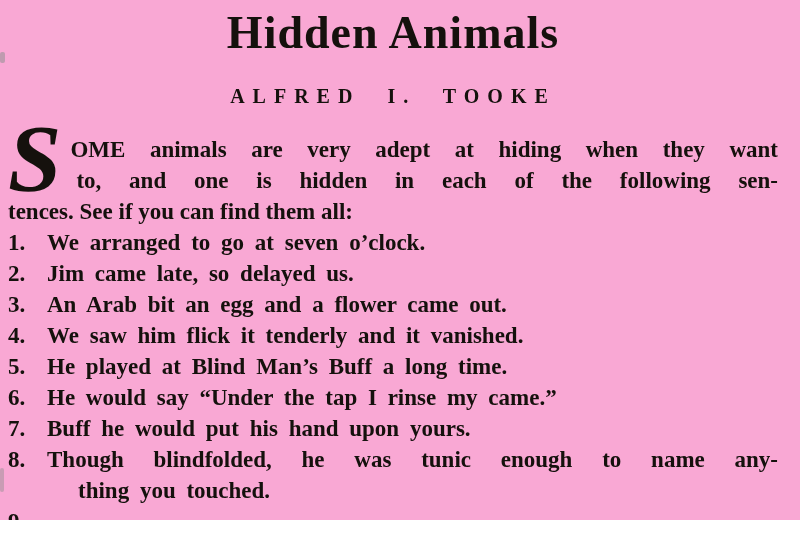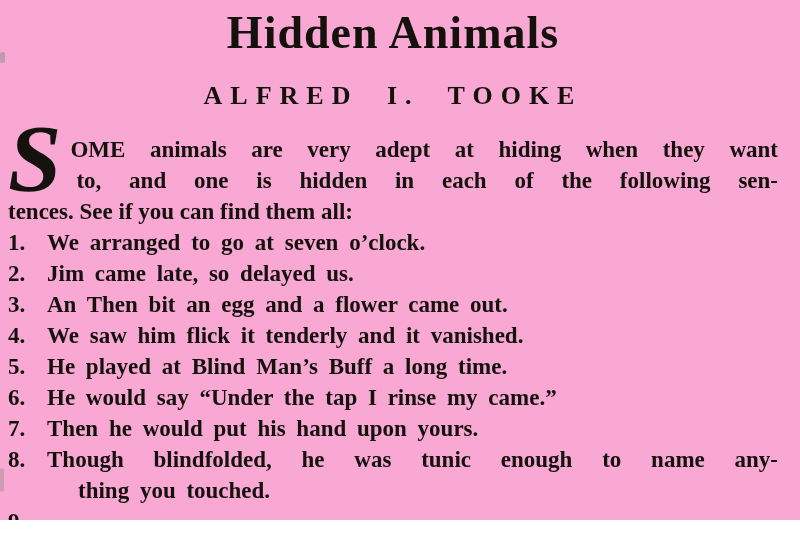--- a/index.html
+++ b/index.html
@@ -22,21 +22,21 @@
     text-align: center;
     font-size: 46px;
     line-height: 50px;
     font-weight: bold;
     letter-spacing: 1px;
   }
 
   .author {
     margin-top: 27px;
     text-align: center;
-    font-size: 26px;
+    font-size: 20px;
     line-height: 22px;
     letter-spacing: 8px;
     word-spacing: 14px;
     white-space: nowrap;
   }
 
   .intro {
     margin-top: 27px;
     font-size: 23px;
     line-height: 31px;
@@ -114,41 +114,41 @@
       <span class="txt">We arranged to go at seven o’clock.</span>
     </div>
 
     <div class="row">
       <span class="num">2.</span>
       <span class="txt">Jim came late, so delayed us.</span>
     </div>
 
     <div class="row">
       <span class="num">3.</span>
-      <span class="txt">An Then bit an egg and a flower came out.</span>
+      <span class="txt">An Arab bit an egg and a flower came out.</span>
     </div>
 
     <div class="row">
       <span class="num">4.</span>
       <span class="txt">We saw him flick it tenderly and it vanished.</span>
     </div>
 
     <div class="row">
       <span class="num">5.</span>
       <span class="txt">He played at Blind Man’s Buff a long time.</span>
     </div>
 
     <div class="row">
       <span class="num">6.</span>
       <span class="txt">He would say “Under the tap I rinse my came.”</span>
     </div>
 
     <div class="row">
       <span class="num">7.</span>
-      <span class="txt">Then he would put his hand upon yours.</span>
+      <span class="txt">Buff he would put his hand upon yours.</span>
     </div>
 
     <div class="row">
       <span class="num">8.</span>
       <div class="txt jfull">Though blindfolded, he was tunic enough to name any-</div>
       <div class="txt cont">thing you touched.</div>
     </div>
 
     <div class="row">
       <span class="num">9.</span>

